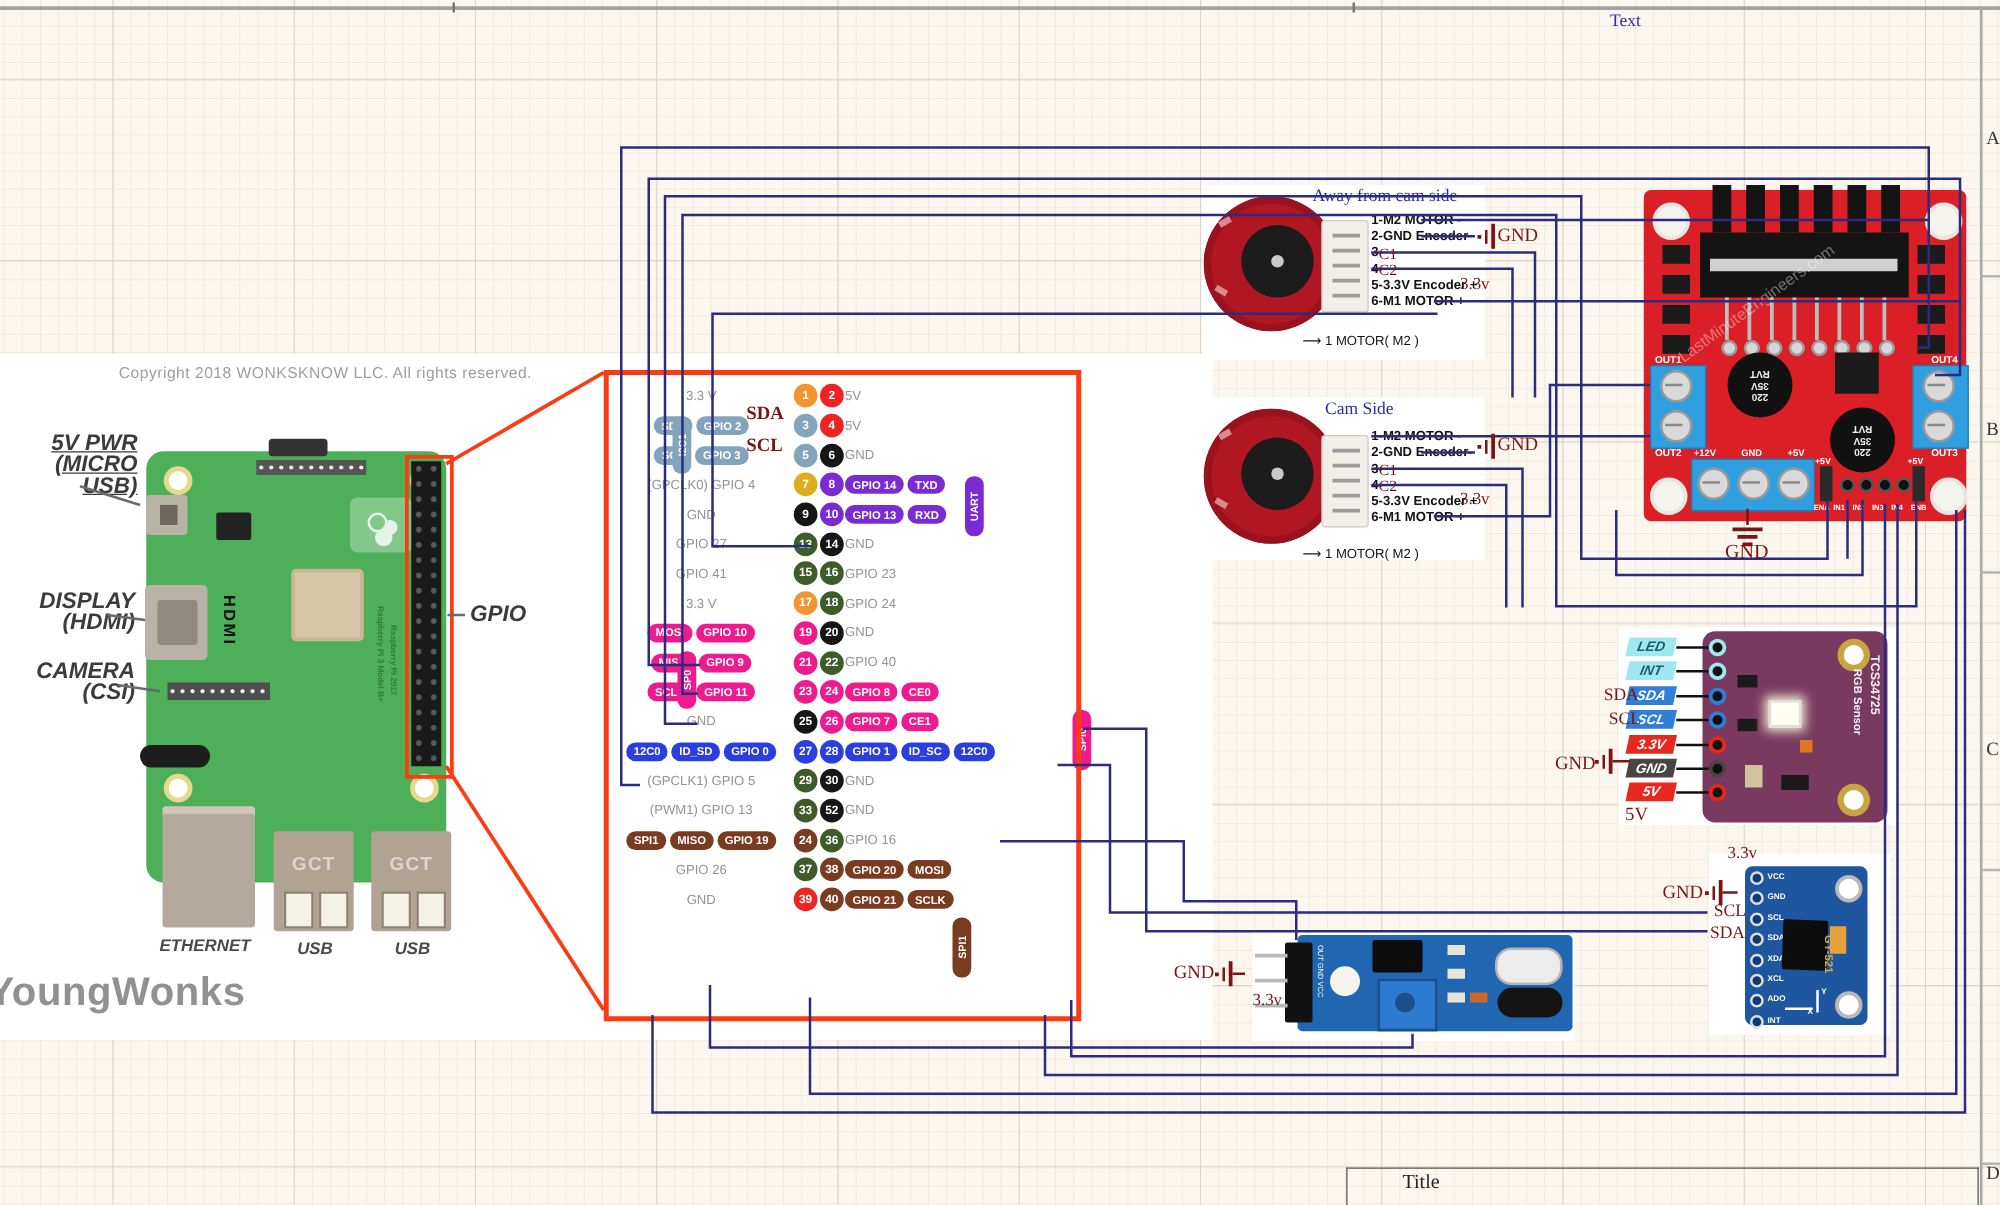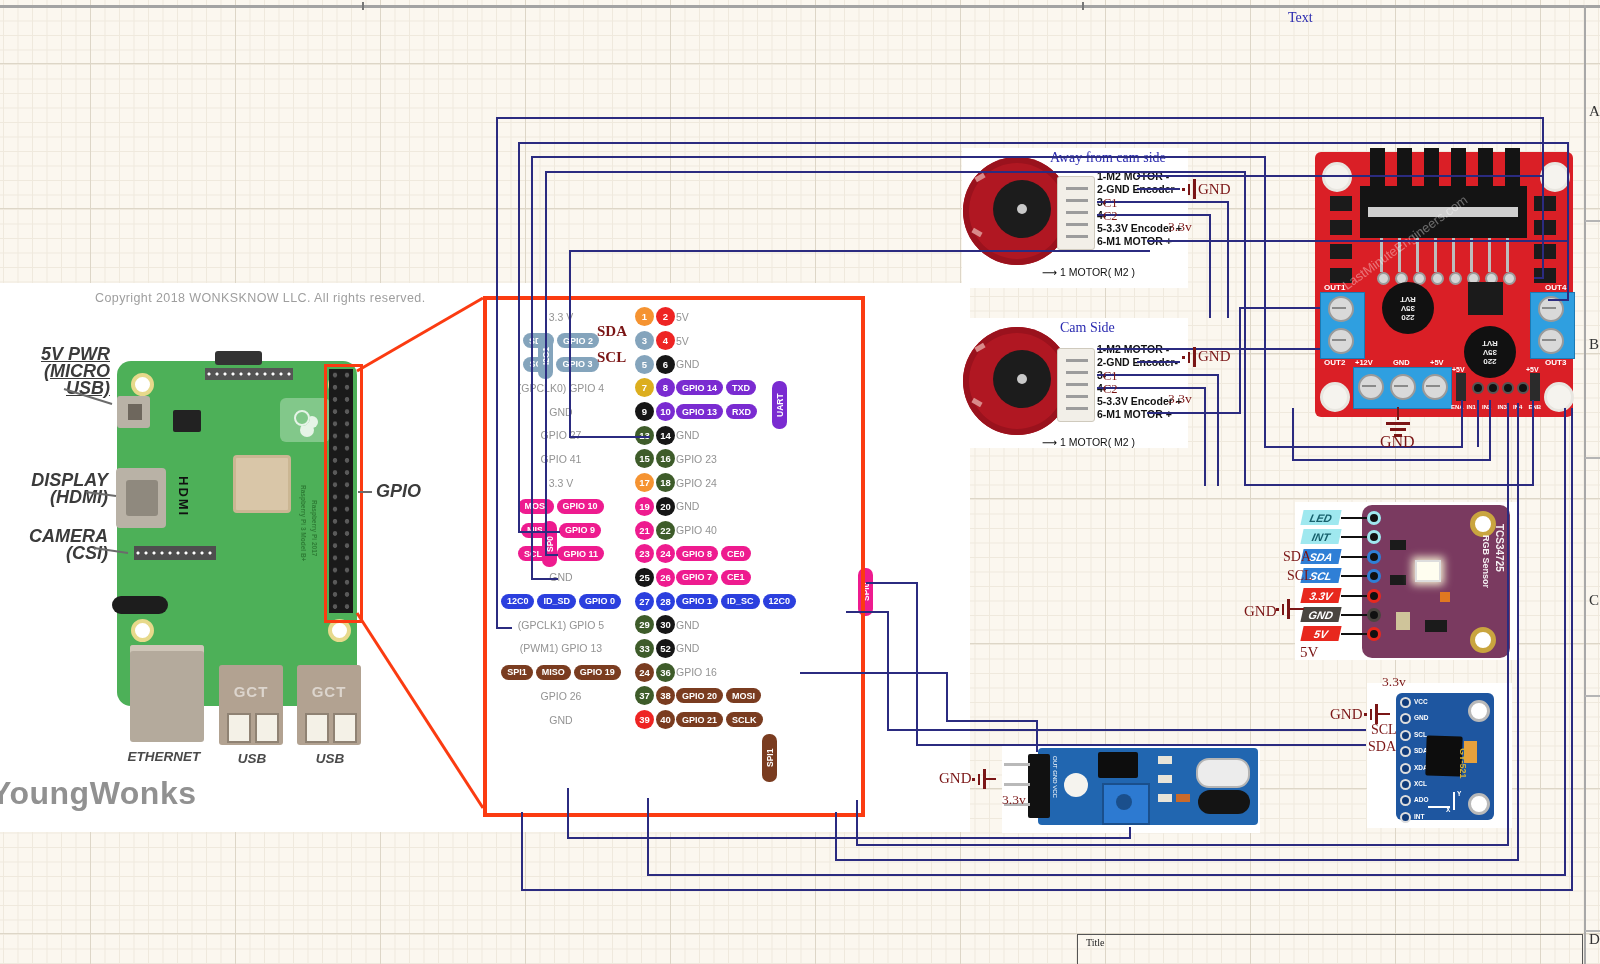--- a/index.html
+++ b/index.html
@@ -16,21 +16,21 @@
   .abs{position:absolute;}
   .white{position:absolute;background:#fff;z-index:1;}
   
   .sheet-top{position:absolute;left:0;top:5px;width:1600px;height:3px;background:#a3a3a3;z-index:12;}
   .sheet-right{position:absolute;left:1584px;top:5px;width:2px;height:959px;background:#a8a8a8;z-index:12;}
   .mtick{position:absolute;width:15px;height:2px;background:#b5b5b5;left:1585px;z-index:12;}
   .ttick{position:absolute;width:2px;height:8px;background:#777;top:2px;z-index:13;}
   .rowletter{position:absolute;left:1589px;font-family:"Liberation Serif",serif;font-size:15px;color:#333;z-index:13;}
   .bluenote{position:absolute;font-family:"Liberation Serif",serif;color:#2a2ab0;z-index:30;}
   .titlebox{position:absolute;left:1077px;top:934px;width:504px;height:30px;border:1.5px solid #555;border-bottom:none;z-index:12;}
-  .titletext{position:absolute;left:1086px;top:937px;font-family:"Liberation Serif",serif;font-size:10px;color:#222;z-index:13;}
+  .titletext{position:absolute;left:1122px;top:937px;font-family:"Liberation Serif",serif;font-size:16px;color:#222;z-index:13;}
   
   .ann{position:absolute;font-family:"Liberation Serif",serif;color:#7a1515;z-index:46;}
   .gsym{position:absolute;z-index:46;display:flex;align-items:center;}
   .gsym .gdot{width:3px;height:3px;background:#7a1515;margin-right:3px;}
   .gsym .gb1{width:2px;height:11px;background:#7a1515;margin-right:3px;}
   .gsym .gb2{width:3px;height:20px;background:#7a1515;margin-right:0;}
   .gsym .glead{height:2px;background:#7a1515;}
   .gsymv{position:absolute;z-index:46;display:flex;flex-direction:column;align-items:center;}
   .gsymv .glv{width:2px;height:13px;background:#7a1515;}
   .gsymv .gv1{width:24px;height:3px;background:#7a1515;margin-top:2px;}

